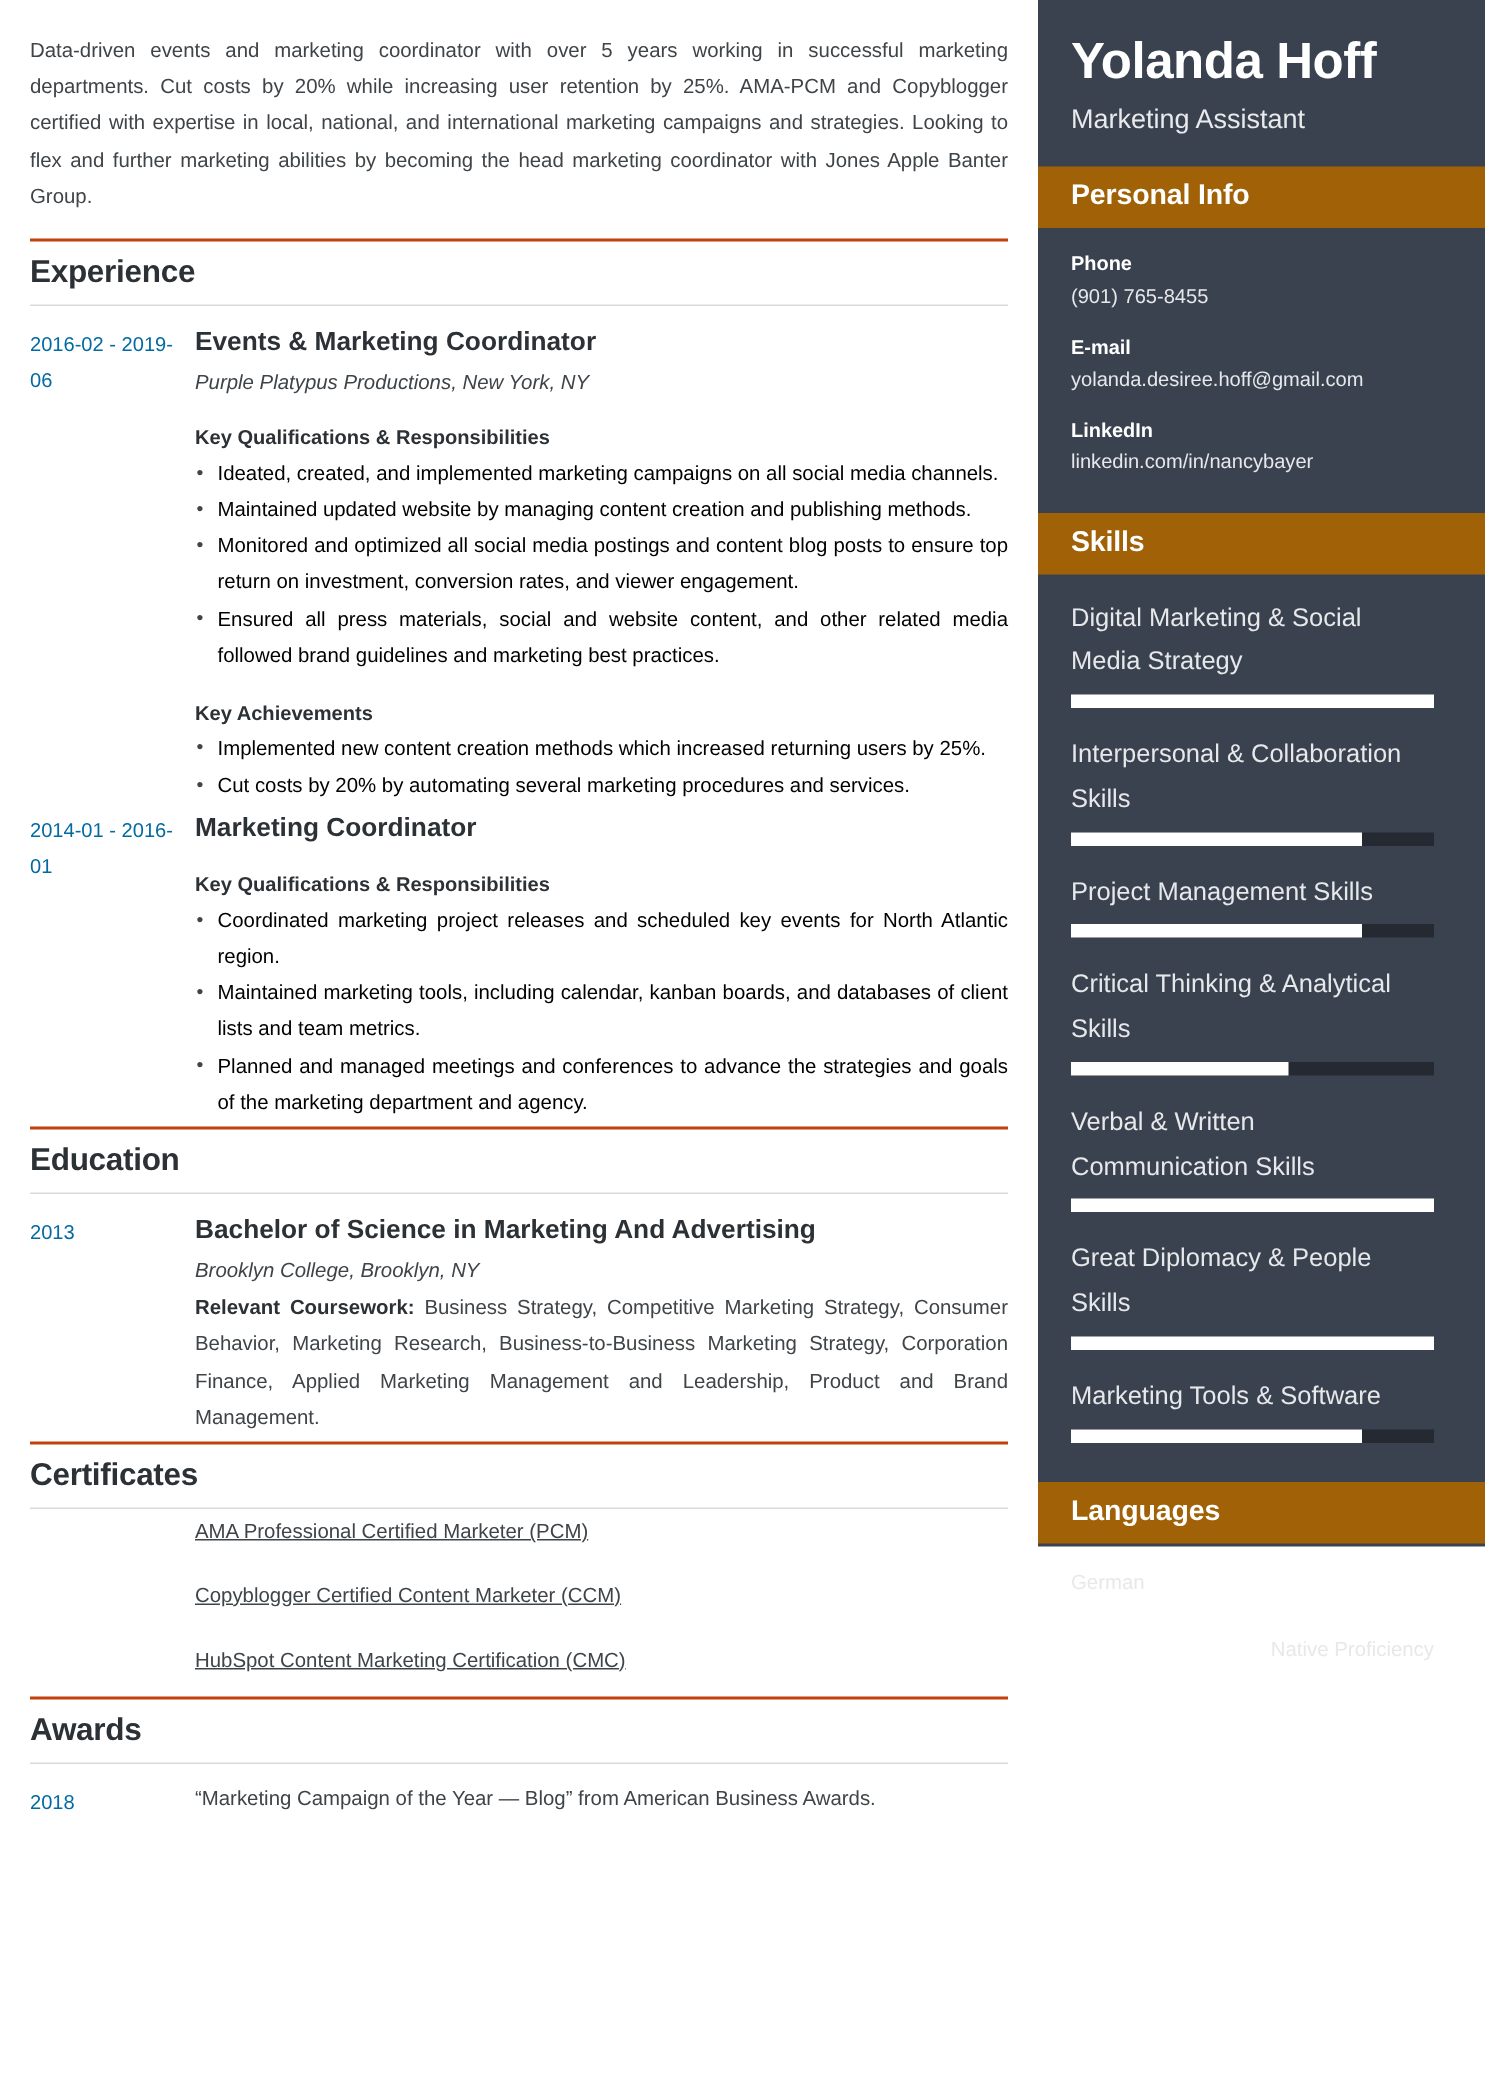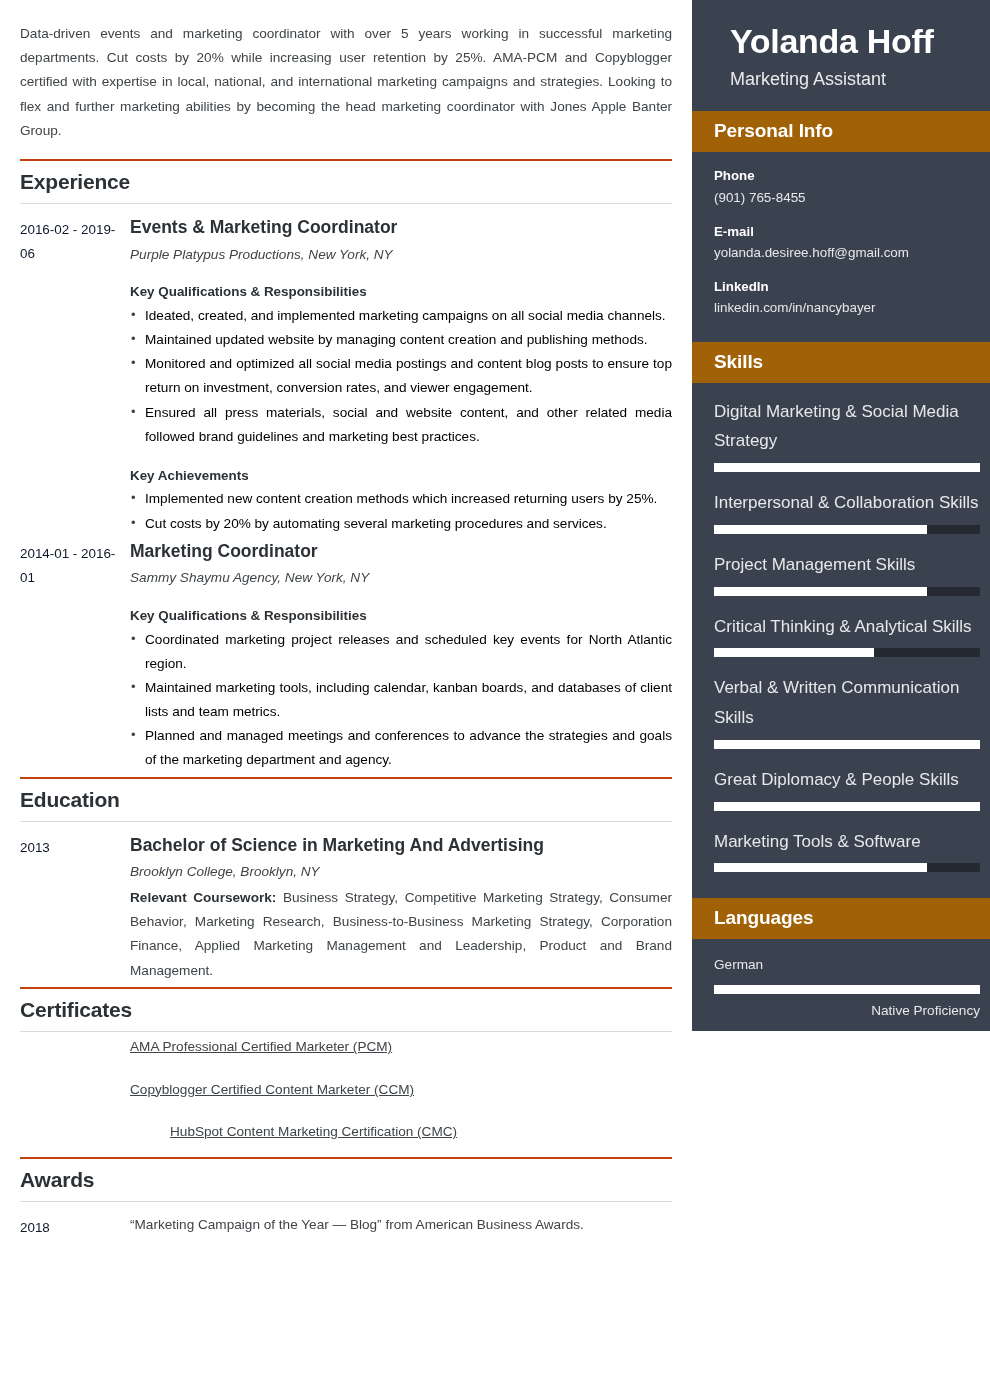--- a/index.html
+++ b/index.html
@@ -35,21 +35,21 @@
     padding:9px 0 9px 0;
   }
   .section-head { border-top:2px solid #c2410c; border-bottom:1px solid #d8dbdd; }
   .section-body { padding-top:12px; }
 
   .entry { display:flex; margin-bottom:4px; }
   .entry-date {
     width:110px;
     flex:0 0 110px;
     font-size:13.4px;
-    color:#0f172a;
+    color:#0369a1;
     line-height:1.82;
     padding-top:2px;
   }
   .entry-main { flex:1; min-width:0; }
   .job-title {
     font-size:17.5px;
     font-weight:bold;
     color:#2c3136;
     line-height:1.35;
     margin-bottom:4px;
@@ -84,33 +84,33 @@
     top:-1px;
     font-size:13px;
     color:#3f4448;
   }
   .coursework { text-align:justify; line-height:1.78; font-size:13.6px; }
   .coursework b { color:#2c3136; }
   .plain-text { flex:1; font-size:13.6px; line-height:1.6; color:#3f4448; }
 
   .cert-list { padding-top:4px;text-decoration:underline; }
   .cert-item { display:flex; margin-bottom:21px; }
-  .cert-item:last-child { margin-bottom:14px;gap:40px; }
+  .cert-item:last-child { margin-bottom:14px; }
   .cert-spacer { width:110px; flex:0 0 110px; }
 
   .award-row { display:flex; padding-top:12px; }
 
   
   .sidebar {
     width:298px;
     flex:0 0 298px;
     background:#3a4250;
     color:#ffffff;
   }
-  .side-hero { padding:22px 22px 20px 22px;margin-left:16px; }
+  .side-hero { padding:22px 22px 20px 22px; }
   .hero-name {
     font-size:34px;
     font-weight:bold;
     line-height:1.15;
     letter-spacing:-0.3px;
     color:#ffffff;
   }
   .hero-role {
     font-size:18px;
     color:#e9eaec;
@@ -120,21 +120,21 @@
   .side-band {
     background:#a16207;
     padding:9px 22px 10px 22px;
   }
   .side-band-title {
     font-size:19px;
     font-weight:bold;
     color:#ffffff;
     letter-spacing:-0.1px;
   }
-  .side-body { padding:14px 10px 10px 22px; }
+  .side-body { padding:14px 34px 10px 22px; }
 
   .info-block { margin-bottom:13px; }
   .info-label {
     font-size:13.3px;
     font-weight:bold;
     color:#ffffff;
     line-height:1.55;
   }
   .info-value {
     font-size:13.4px;
@@ -197,21 +197,20 @@
             <li>Implemented new content creation methods which increased returning users by 25%.</li>
             <li>Cut costs by 20% by automating several marketing procedures and services.</li>
           </ul>
         </div>
       </div>
 
       <div class="entry">
         <div class="entry-date">2014-01 - 2016-01</div>
         <div class="entry-main">
           <div class="job-title">Marketing Coordinator</div>
-          <div class="job-org">Sammy Shaymu Agency, New York, NY</div>
           <div class="sub-head">Key Qualifications &amp; Responsibilities</div>
           <ul class="bullets">
             <li>Coordinated marketing project releases and scheduled key events for North Atlantic region.</li>
             <li>Maintained marketing tools, including calendar, kanban boards, and databases of client lists and team metrics.</li>
             <li>Planned and managed meetings and conferences to advance the strategies and goals of the marketing department and agency.</li>
           </ul>
         </div>
       </div>
     </div>
 

